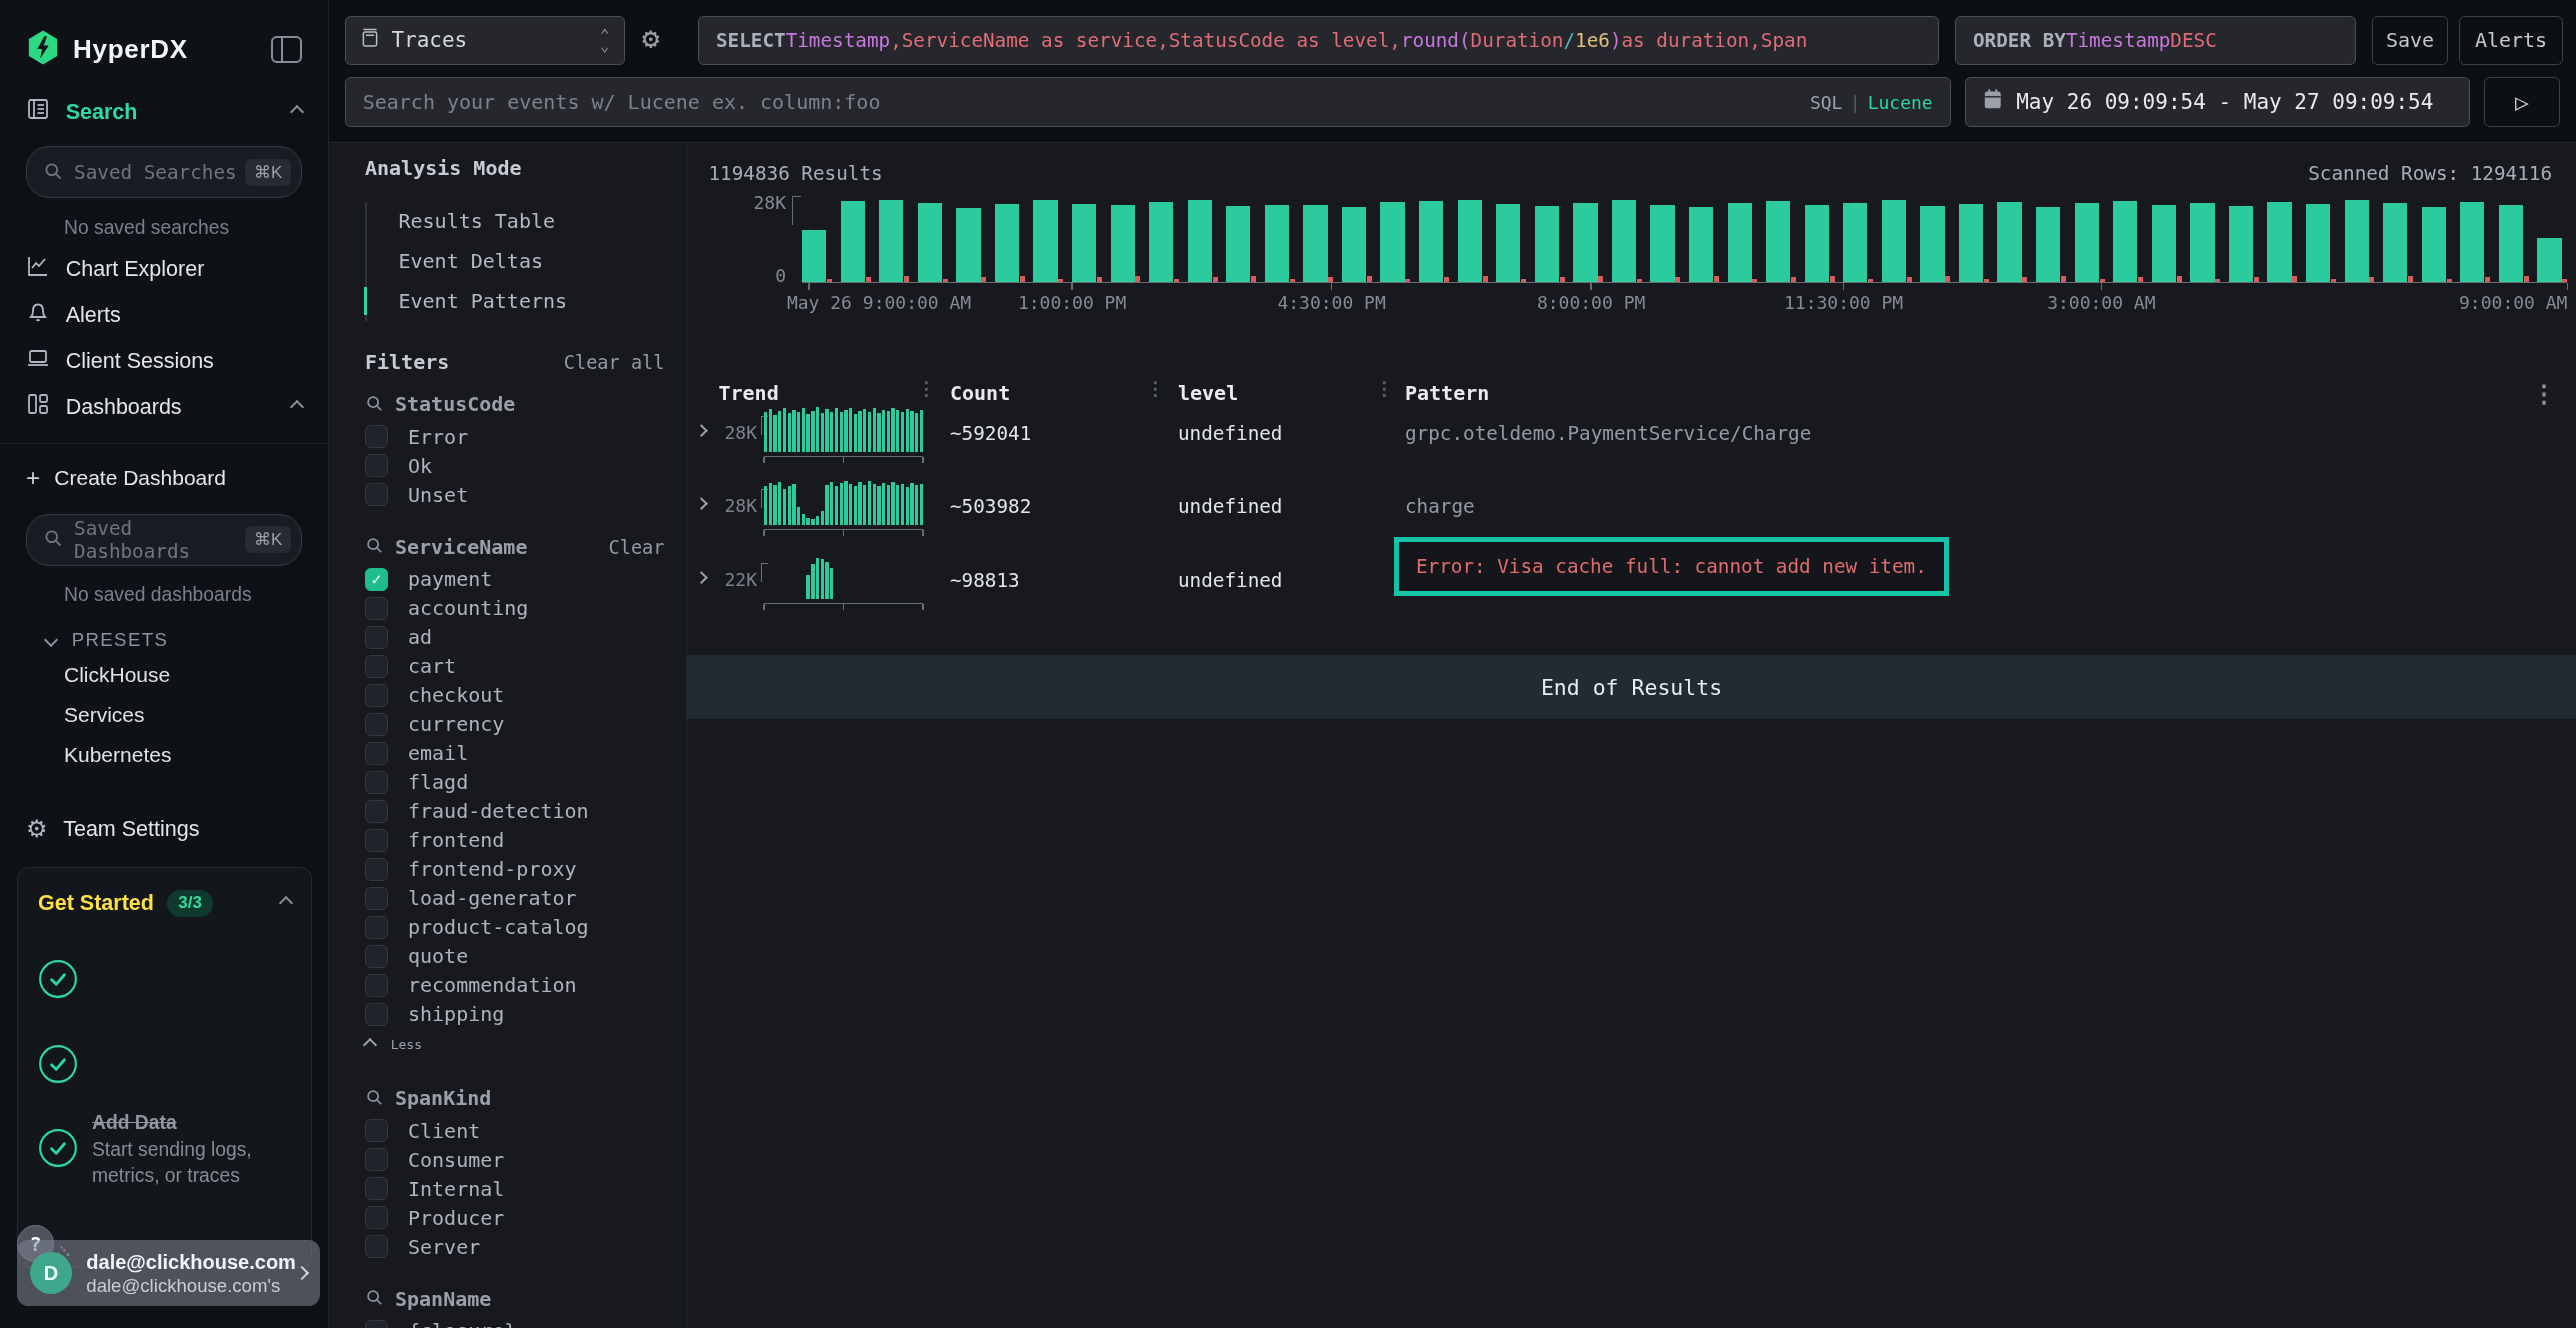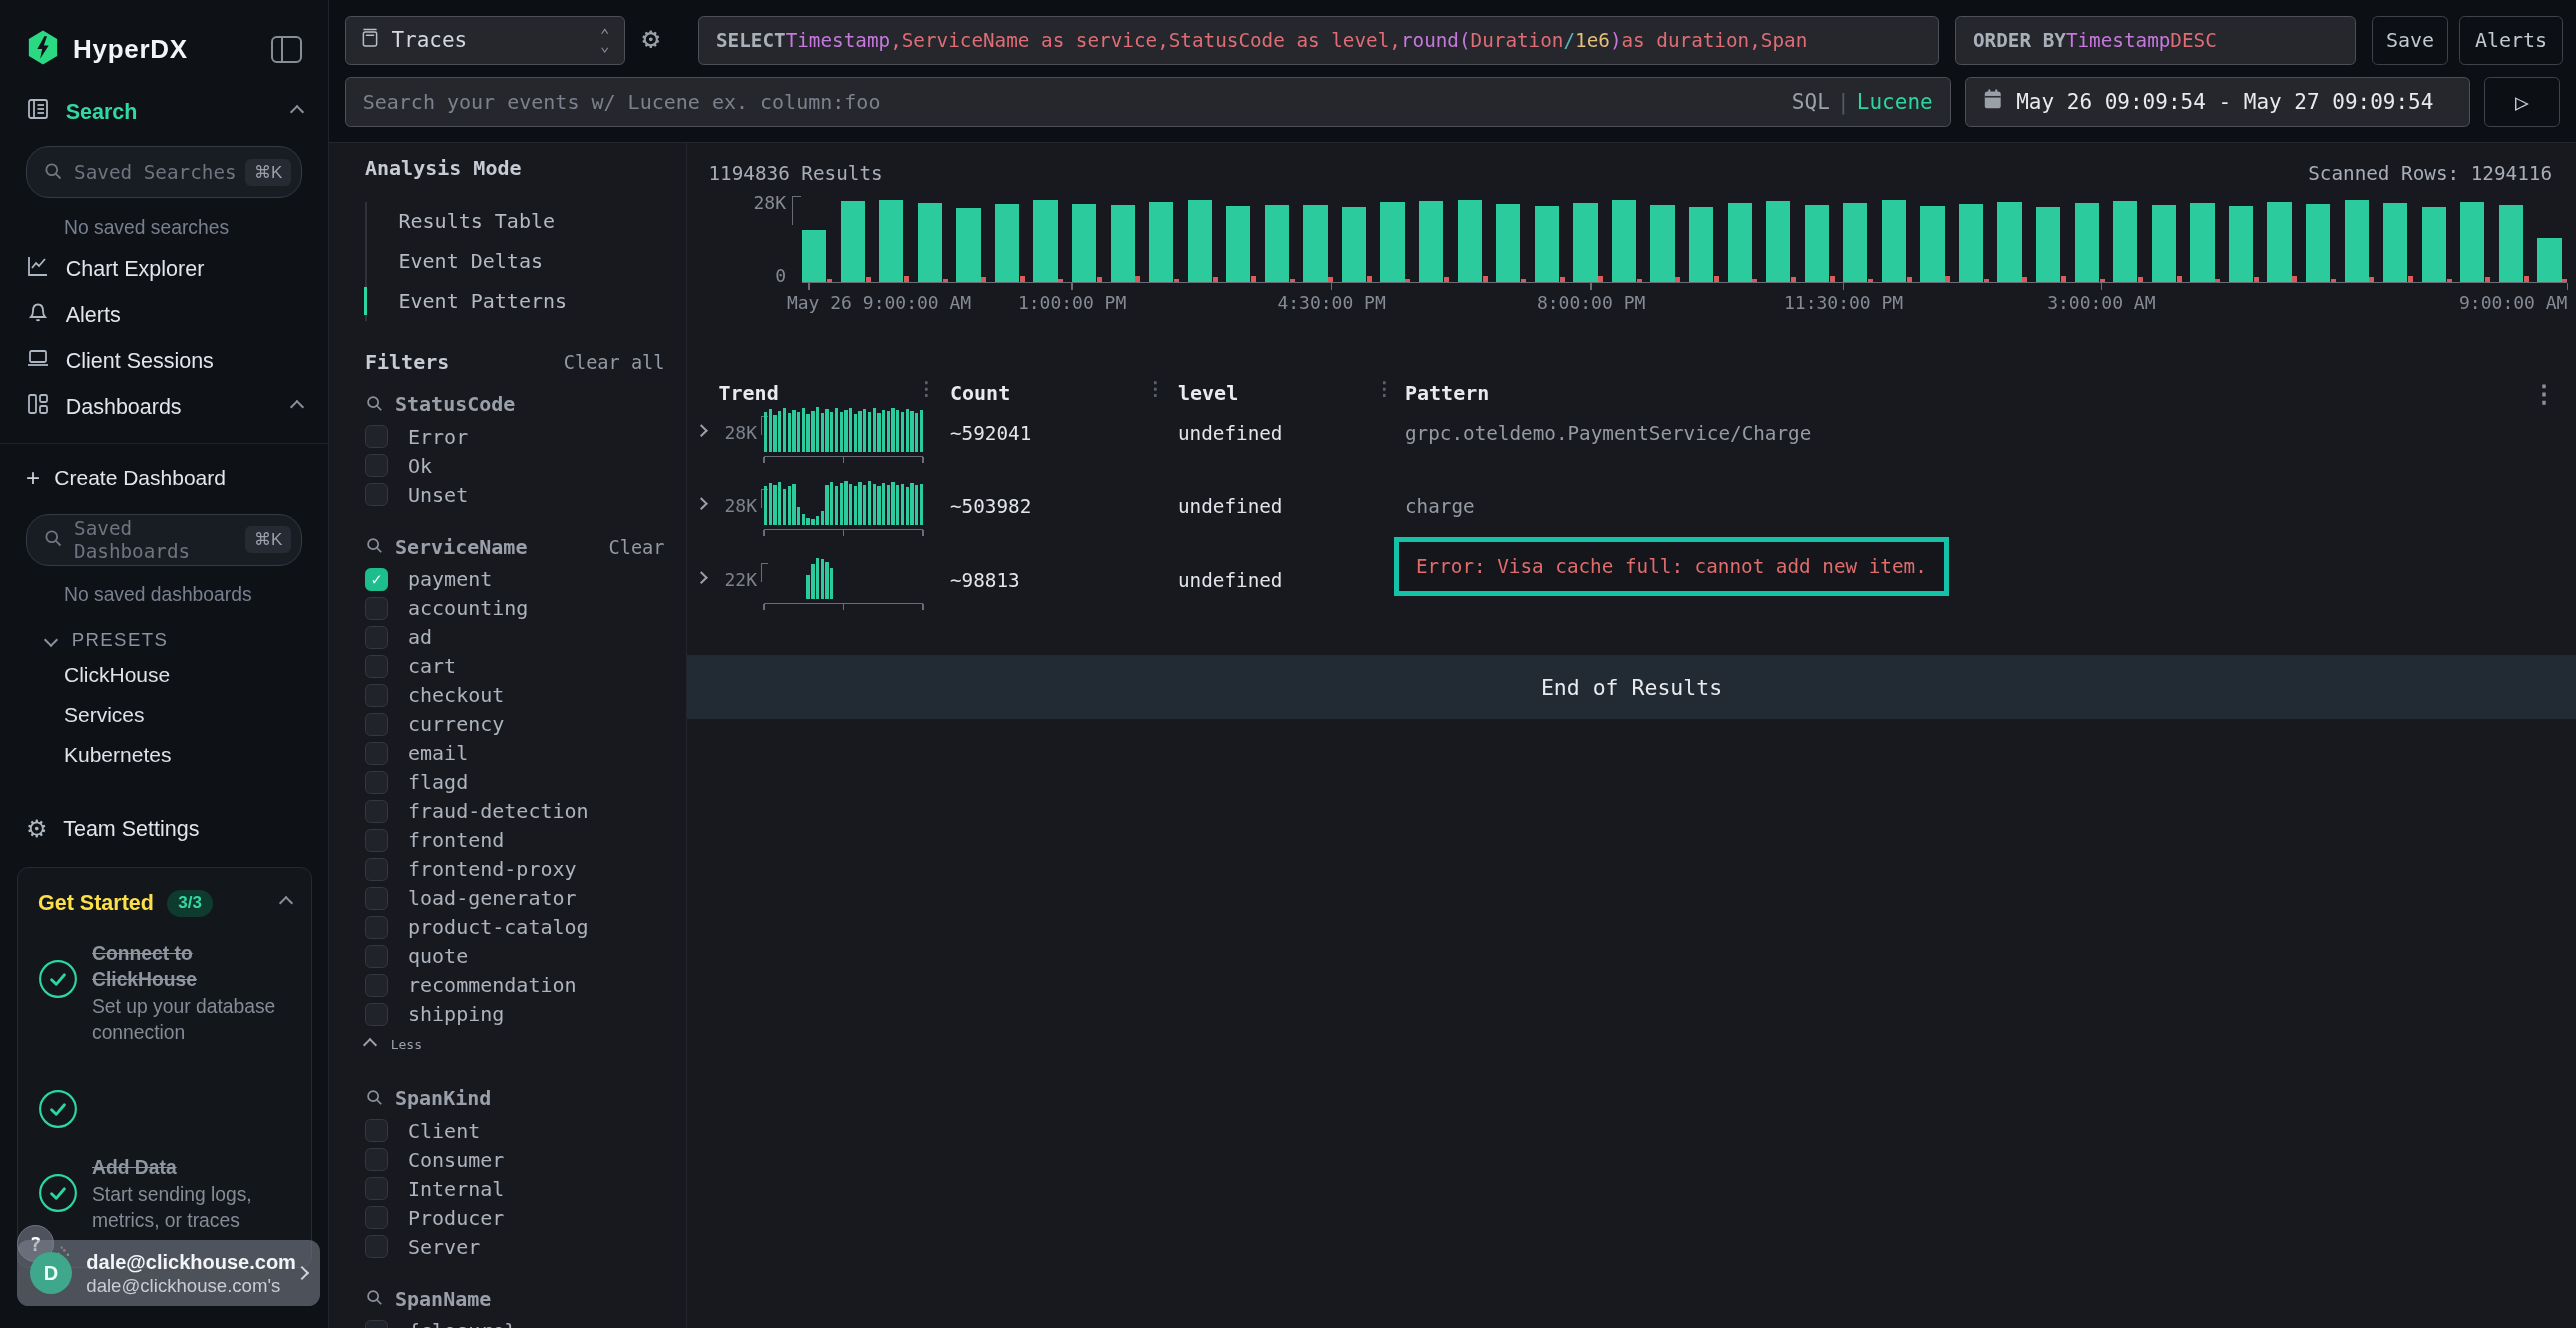--- a/index.html
+++ b/index.html
@@ -37,21 +37,21 @@
   .tok-kw  { color:#a9b0ba; font-weight:bold; }
   .tok-id  { color:#c678dd; }
   .tok-fld { color:#e06c75; }
   .tok-op  { color:#56b6c2; }
   .tok-num { color:#e5c07b; }
   .save-btn  { left:2043px; top:15.7px; width:76px; height:49px; }
   .alerts-btn{ left:2130px; top:15.7px; width:104px; height:49px; }
   .searchbox { left:15.7px; top:77px; width:1606px; height:50px; display:flex; align-items:center;
                padding:0 17px; }
   .searchbox .ph { color:#7b828d; font-size:20px; }
-  .lang-toggle { margin-left:auto; font-size:21px; }
+  .lang-toggle { margin-left:auto; font-size:18px; }
   .lang-sql { color:#9aa1ab; } .lang-sep { color:#555b63; padding:0 7.2px; } .lang-lucene { color:#2bd69f; }
   .datebox { left:1636px; top:77px; width:505px; height:50px; display:flex; align-items:center;
              padding:0 15.7px; color:#e8eaee; font-size:21px; }
   .runbtn { left:2155px; top:77px; width:76px; height:50px; font-size:23px; color:#ced2d9; }
 
   
   .logo-row { display:flex; align-items:center; padding:29px 26px 0 26px; }
   .logo-title { font-size:26px; font-weight:bold; color:#f2f4f7; margin-left:13px; letter-spacing:0.7px; }
   .collapse-ic { margin-left:auto; width:31.5px; height:27px; border:2.1px solid #878d96; border-radius:5.7px; position:relative; }
   .collapse-ic::before { content:''; position:absolute; left:8.6px; top:0; bottom:0; width:2.1px; background:#878d96; }
@@ -272,24 +272,20 @@
       <span class="gs-title">Get Started</span>
       <span class="gs-badge">3/3</span>
       <span class="ml-auto chev chev-up"></span>
     </div>
     <div id="gs-items">
         <div class="gs-item">
           <span class="gs-check"><svg width="40" height="40" viewBox="0 0 56 56" fill="none">
               <circle cx="28" cy="28" r="25" stroke="#2bd69f" stroke-width="3"></circle>
               <polyline points="19,29 25.5,35.5 37,22" stroke="#2bd69f" stroke-width="4" fill="none" stroke-linecap="round" stroke-linejoin="round"></polyline>
             </svg></span>
-          <span>
-            <div class="gs-item-title">Connect to ClickHouse</div>
-            <div class="gs-item-sub">Set up your database connection</div>
-          </span>
         </div>
         <div class="gs-item">
           <span class="gs-check"><svg width="40" height="40" viewBox="0 0 56 56" fill="none">
               <circle cx="28" cy="28" r="25" stroke="#2bd69f" stroke-width="3"></circle>
               <polyline points="19,29 25.5,35.5 37,22" stroke="#2bd69f" stroke-width="4" fill="none" stroke-linecap="round" stroke-linejoin="round"></polyline>
             </svg></span>
         </div>
         <div class="gs-item">
           <span class="gs-check"><svg width="40" height="40" viewBox="0 0 56 56" fill="none">
               <circle cx="28" cy="28" r="25" stroke="#2bd69f" stroke-width="3"></circle>

